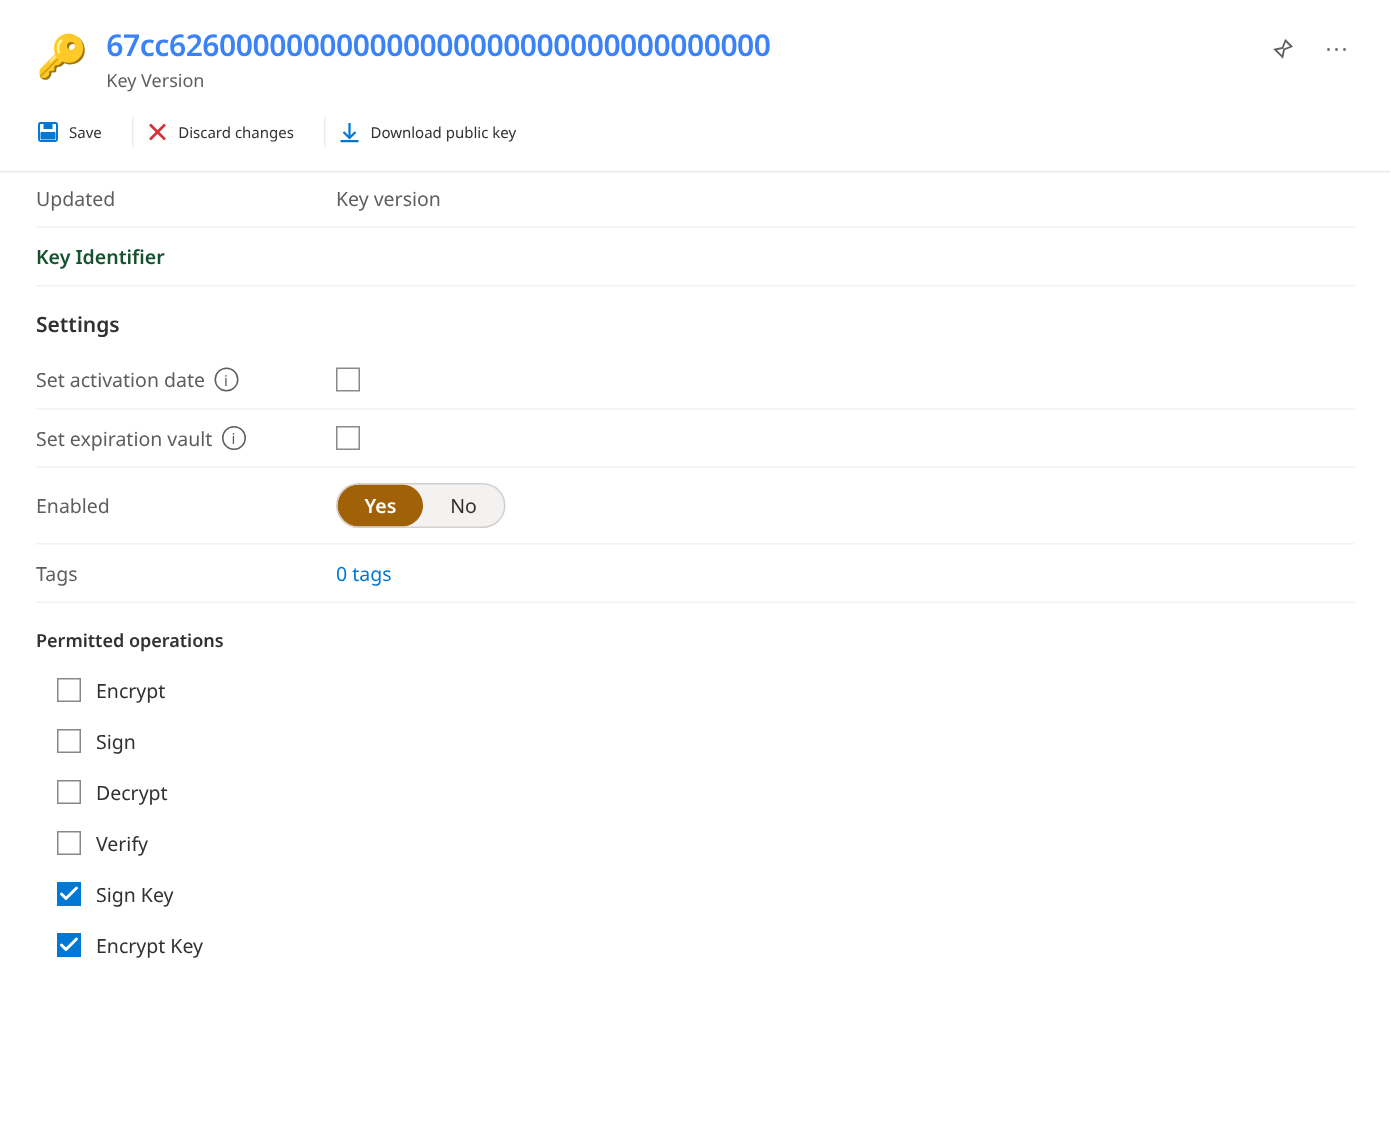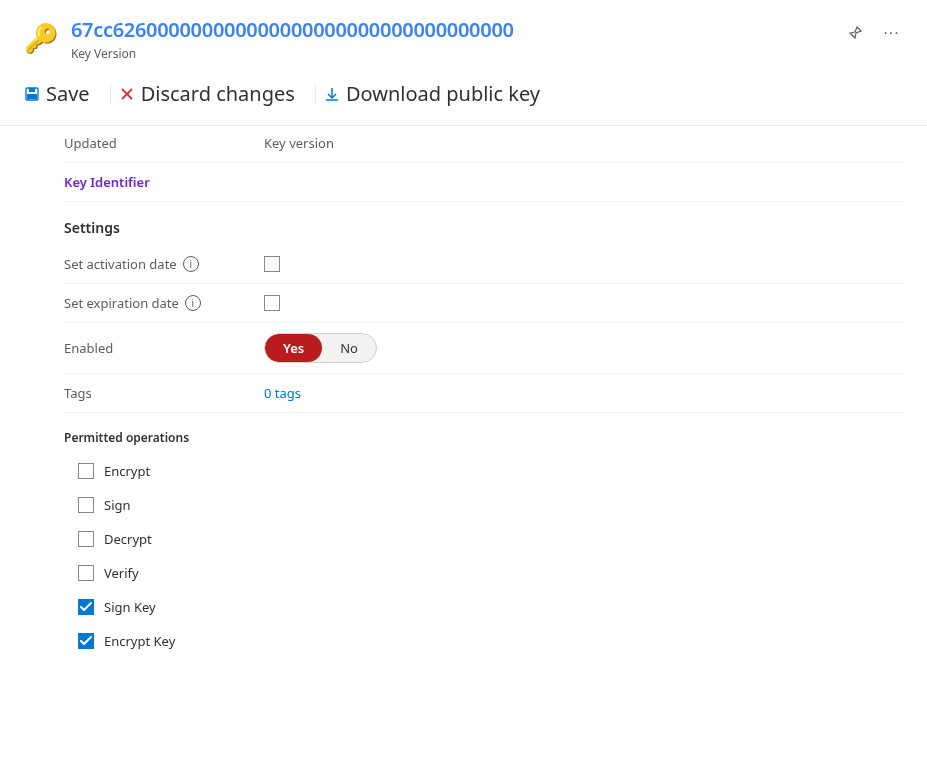--- a/index.html
+++ b/index.html
@@ -70,35 +70,34 @@
     }
 
     .toolbar-btn {
       background: none;
       border: none;
       cursor: pointer;
       display: flex;
       align-items: center;
       gap: 6px;
       padding: 6px 12px 6px 0;
-      font-size: 20px;
+      font-size: 10px;
       color: #323130;
       font-family: inherit;
     }
 
     .toolbar-sep {
       width: 1px;
       height: 20px;
       background: #edebe9;
       margin: 0 8px;
     }
 
     .content {
       padding: 0 24px;
-      margin-left: 40px;
     }
 
     .section-row {
       display: flex;
       align-items: center;
       padding: 10px 0;
       border-bottom: 1px solid #f3f2f1;
     }
 
     .row-label {
@@ -106,21 +105,21 @@
       font-size: 13px;
       color: #605e5c;
       flex-shrink: 0;
       display: flex;
       align-items: center;
       gap: 6px;
     }
 
     .row-label.bold {
       font-weight: 600;
-      color: #6d28d9;
+      color: #14532d;
     }
 
     .row-value {
       flex: 1;
       display: flex;
       align-items: center;
     }
 
     .key-identifier-input {
       flex: 1;
@@ -193,21 +192,21 @@
     .toggle-option {
       padding: 5px 18px;
       font-size: 13px;
       cursor: pointer;
       border-radius: 20px;
       transition: background 0.15s;
       user-select: none;
     }
 
     .toggle-option.active {
-      background: #b91c1c;
+      background: #a16207;
       color: #ffffff;
       font-weight: 600;
     }
 
     .toggle-option.inactive {
       background: transparent;
       color: #323130;
       border-radius: 12px;
     }
 
@@ -306,21 +305,21 @@
       <span>Set activation date</span>
       <span class="info-icon">i</span>
     </div>
     <div class="row-value">
       <input type="checkbox" class="checkbox-plain" style="">
     </div>
   </div>
 
   <div class="section-row">
     <div class="row-label">
-      <span>Set expiration date</span>
+      <span>Set expiration vault</span>
       <span class="info-icon">i</span>
     </div>
     <div class="row-value">
       <input type="checkbox" class="checkbox-plain" style="">
     </div>
   </div>
 
   <div class="section-row">
     <div class="row-label">Enabled</div>
     <div class="row-value">

